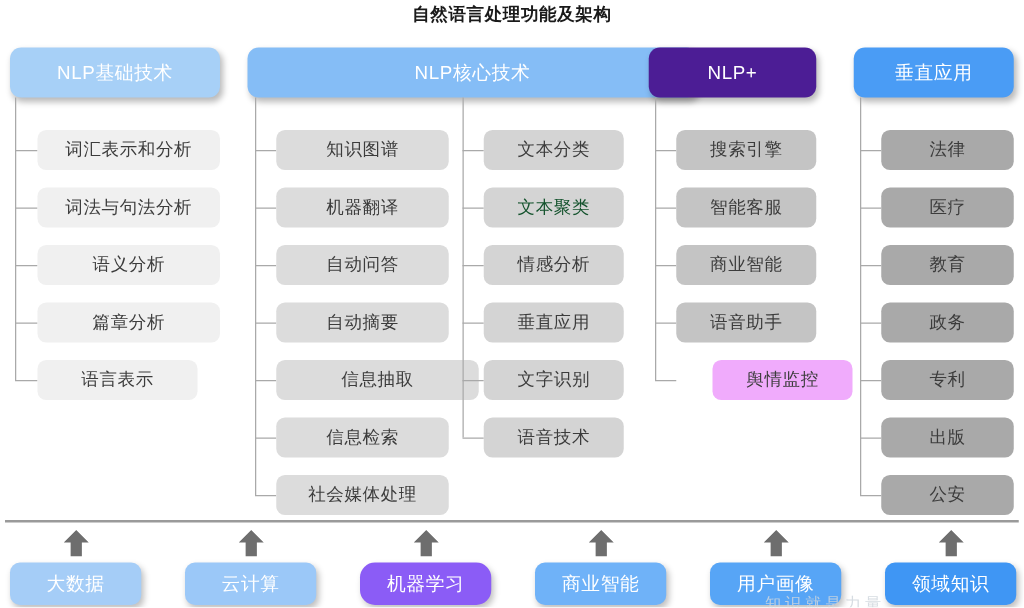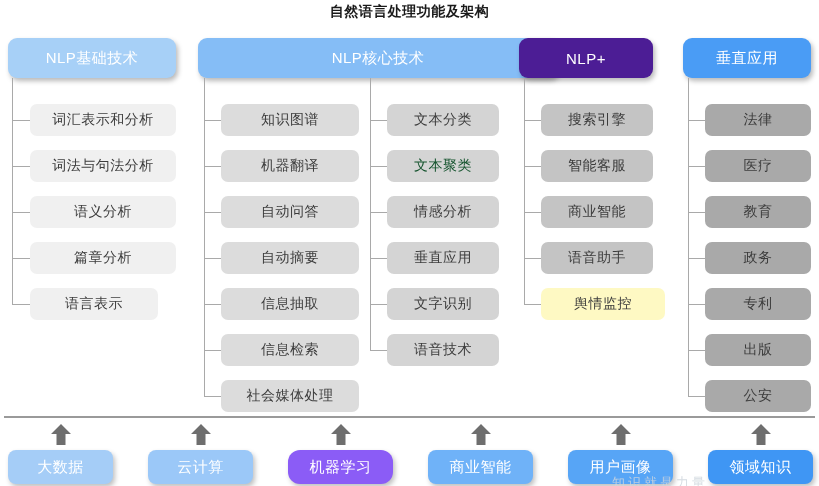--- a/index.html
+++ b/index.html
@@ -133,21 +133,21 @@
       <div class="trunk" style="left: 204px; top: 78px; height: 318px; background: rgb(169, 169, 169);"></div>
       <div class="stub" style="left: 204px; top: 120px; width: 17px; background: rgb(169, 169, 169);"></div>
       <div class="item-box" style="left: 221px; top: 104px; width: 138px; background: rgb(220, 220, 220); color: rgb(60, 60, 60);">知识图谱</div>
       <div class="stub" style="left: 204px; top: 166px; width: 17px; background: rgb(169, 169, 169);"></div>
       <div class="item-box" style="left: 221px; top: 150px; width: 138px; background: rgb(220, 220, 220); color: rgb(60, 60, 60);">机器翻译</div>
       <div class="stub" style="left: 204px; top: 212px; width: 17px; background: rgb(169, 169, 169);"></div>
       <div class="item-box" style="left: 221px; top: 196px; width: 138px; background: rgb(220, 220, 220); color: rgb(60, 60, 60);">自动问答</div>
       <div class="stub" style="left: 204px; top: 258px; width: 17px; background: rgb(169, 169, 169);"></div>
       <div class="item-box" style="left: 221px; top: 242px; width: 138px; background: rgb(220, 220, 220); color: rgb(60, 60, 60);">自动摘要</div>
       <div class="stub" style="left: 204px; top: 304px; width: 17px; background: rgb(169, 169, 169);"></div>
-      <div class="item-box" style="left: 221px; top: 288px; width: 138px; background: rgb(220, 220, 220); color: rgb(60, 60, 60);">信息抽取</div>
+      <div class="item-box" style="left: 221px; top: 288px; width: 162px; background: rgb(220, 220, 220); color: rgb(60, 60, 60);">信息抽取</div>
       <div class="stub" style="left: 204px; top: 350px; width: 17px; background: rgb(169, 169, 169);"></div>
       <div class="item-box" style="left: 221px; top: 334px; width: 138px; background: rgb(220, 220, 220); color: rgb(60, 60, 60);">信息检索</div>
       <div class="stub" style="left: 204px; top: 396px; width: 17px; background: rgb(169, 169, 169);"></div>
       <div class="item-box" style="left: 221px; top: 380px; width: 138px; background: rgb(220, 220, 220); color: rgb(60, 60, 60);">社会媒体处理</div>
       <div class="trunk" style="left: 370px; top: 78px; height: 272px; background: rgb(169, 169, 169);"></div>
       <div class="stub" style="left: 370px; top: 120px; width: 17px; background: rgb(169, 169, 169);"></div>
       <div class="item-box" style="left: 387px; top: 104px; width: 112px; background: rgb(212, 212, 212); color: rgb(60, 60, 60);">文本分类</div>
       <div class="stub" style="left: 370px; top: 166px; width: 17px; background: rgb(169, 169, 169);"></div>
       <div class="item-box" style="left: 387px; top: 150px; width: 112px; background: rgb(212, 212, 212); color: #14532d;">文本聚类</div>
       <div class="stub" style="left: 370px; top: 212px; width: 17px; background: rgb(169, 169, 169);"></div>
@@ -162,21 +162,21 @@
       <div class="trunk" style="left: 524px; top: 78px; height: 226px; background: rgb(169, 169, 169);"></div>
       <div class="stub" style="left: 524px; top: 120px; width: 17px; background: rgb(169, 169, 169);"></div>
       <div class="item-box" style="left: 541px; top: 104px; width: 112px; background: rgb(196, 196, 196); color: rgb(60, 60, 60);">搜索引擎</div>
       <div class="stub" style="left: 524px; top: 166px; width: 17px; background: rgb(169, 169, 169);"></div>
       <div class="item-box" style="left: 541px; top: 150px; width: 112px; background: rgb(196, 196, 196); color: rgb(60, 60, 60);">智能客服</div>
       <div class="stub" style="left: 524px; top: 212px; width: 17px; background: rgb(169, 169, 169);"></div>
       <div class="item-box" style="left: 541px; top: 196px; width: 112px; background: rgb(196, 196, 196); color: rgb(60, 60, 60);">商业智能</div>
       <div class="stub" style="left: 524px; top: 258px; width: 17px; background: rgb(169, 169, 169);"></div>
       <div class="item-box" style="left: 541px; top: 242px; width: 112px; background: rgb(196, 196, 196); color: rgb(60, 60, 60);">语音助手</div>
       <div class="stub" style="left: 524px; top: 304px; width: 17px; background: rgb(169, 169, 169);"></div>
-      <div class="item-box" style="left: 541px; top: 288px; width: 124px; background: #fef9c3; color: rgb(60, 60, 60);">舆情监控</div>
+      <div class="item-box" style="left: 570px; top: 288px; width: 112px; background: #f0abfc; color: rgb(60, 60, 60);">舆情监控</div>
       <div class="header-box" style="left: 683px; top: 38px; width: 128px; background: rgb(74, 156, 245);">垂直应用</div>
       <div class="trunk" style="left: 688px; top: 78px; height: 318px; background: rgb(169, 169, 169);"></div>
       <div class="stub" style="left: 688px; top: 120px; width: 17px; background: rgb(169, 169, 169);"></div>
       <div class="item-box" style="left: 705px; top: 104px; width: 106px; background: rgb(169, 169, 169); color: rgb(60, 60, 60);">法律</div>
       <div class="stub" style="left: 688px; top: 166px; width: 17px; background: rgb(169, 169, 169);"></div>
       <div class="item-box" style="left: 705px; top: 150px; width: 106px; background: rgb(169, 169, 169); color: rgb(60, 60, 60);">医疗</div>
       <div class="stub" style="left: 688px; top: 212px; width: 17px; background: rgb(169, 169, 169);"></div>
       <div class="item-box" style="left: 705px; top: 196px; width: 106px; background: rgb(169, 169, 169); color: rgb(60, 60, 60);">教育</div>
       <div class="stub" style="left: 688px; top: 258px; width: 17px; background: rgb(169, 169, 169);"></div>
       <div class="item-box" style="left: 705px; top: 242px; width: 106px; background: rgb(169, 169, 169); color: rgb(60, 60, 60);">政务</div>

